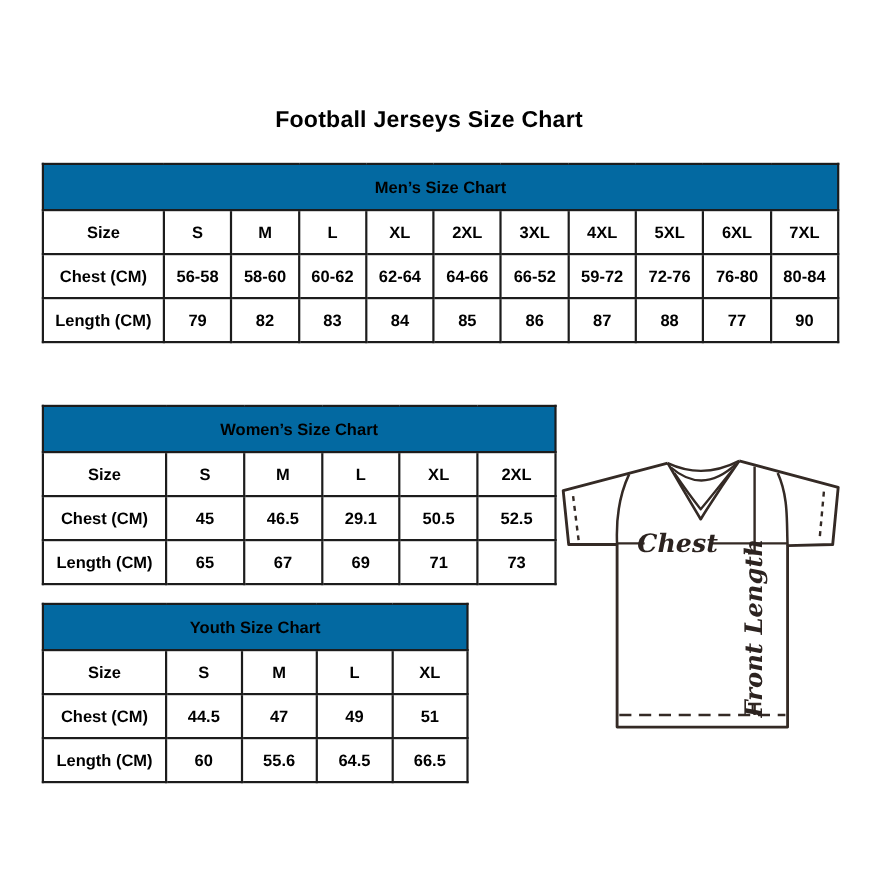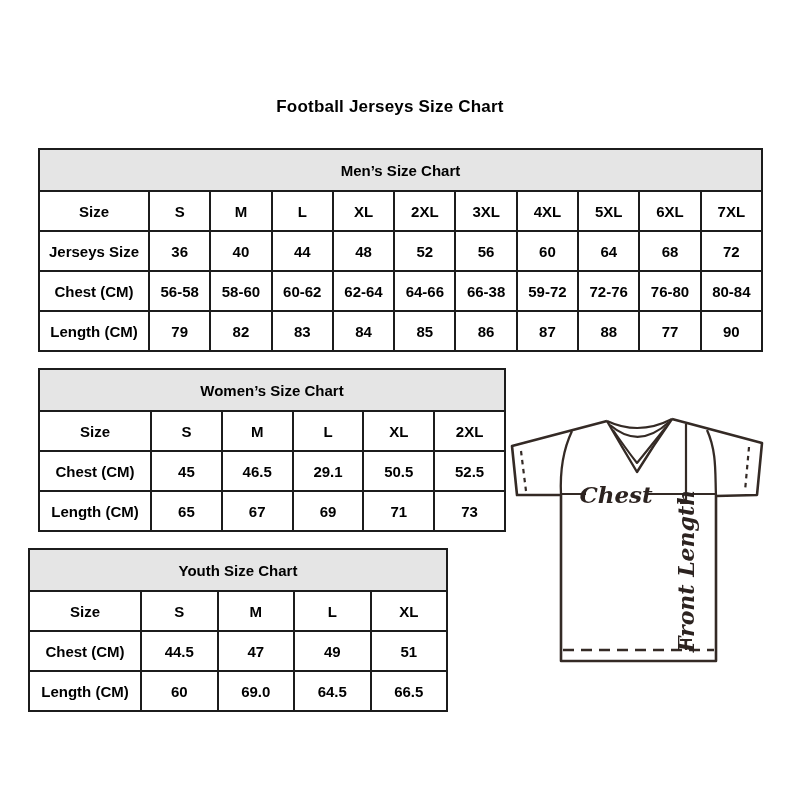--- a/index.html
+++ b/index.html
@@ -2,34 +2,34 @@
 <html><head>
 <meta charset="utf-8">
 <style>
   html,body { margin:0; padding:0; background:#ffffff; }
   .canvas {
     position:relative; width:800px; height:800px; background:#ffffff;
     font-family:"Liberation Sans", sans-serif; overflow:hidden; color:#000;
   }
   .page-title {
     position:absolute; left:0; top:97px; width:780px; text-align:center;
-    font-size:17px; font-weight:bold; letter-spacing:0.2px;
+    font-size:21px; font-weight:bold; letter-spacing:0.2px;
   }
   table.size-table {
     position:absolute; border-collapse:collapse; table-layout:fixed; background:#fff;
   }
   table.size-table td {
     border:2px solid #1c1c1c; text-align:center; vertical-align:middle;
     font-weight:bold; font-size:15px; padding:0; color:#000;
   }
-  td.table-title-cell { background:#e5e5e5; font-size:17px; height:40px; }
+  td.table-title-cell { background:#0369a1; font-size:17px; height:40px; }
   table.size-table tbody tr { height:40px; }
   #men-table   { left:38px; top:148px; width:725px; }
   #women-table { left:38px; top:368px; width:468px; }
-  #youth-table { left:28px; top:548px; width:420px; }
+  #youth-table { left:38px; top:548px; width:388px; }
   .jersey-svg { position:absolute; left:495px; top:395px; width:290px; height:280px; }
   .jersey-svg path, .jersey-svg line { fill:none; stroke:#342a25; }
   .jersey-svg text {
     font-family:"DejaVu Serif", serif; font-style:italic; font-weight:bold;
     fill:#2c2320;
   }
 </style>
 </head>
 <body>
 
@@ -64,40 +64,27 @@
           <td>L</td>
           <td>XL</td>
           <td>2XL</td>
           <td>3XL</td>
           <td>4XL</td>
           <td>5XL</td>
           <td>6XL</td>
           <td>7XL</td>
         </tr>
         <tr>
-          <td>Jerseys Size</td>
-          <td>36</td>
-          <td>40</td>
-          <td>44</td>
-          <td>48</td>
-          <td>52</td>
-          <td>56</td>
-          <td>60</td>
-          <td>64</td>
-          <td>68</td>
-          <td>72</td>
-        </tr>
-        <tr>
           <td>Chest (CM)</td>
           <td>56-58</td>
           <td>58-60</td>
           <td>60-62</td>
           <td>62-64</td>
           <td>64-66</td>
-          <td>66-38</td>
+          <td>66-52</td>
           <td>59-72</td>
           <td>72-76</td>
           <td>76-80</td>
           <td>80-84</td>
         </tr>
         <tr>
           <td>Length (CM)</td>
           <td>79</td>
           <td>82</td>
           <td>83</td>
@@ -178,21 +165,21 @@
         <tr>
           <td>Chest (CM)</td>
           <td>44.5</td>
           <td>47</td>
           <td>49</td>
           <td>51</td>
         </tr>
         <tr>
           <td>Length (CM)</td>
           <td>60</td>
-          <td>69.0</td>
+          <td>55.6</td>
           <td>64.5</td>
           <td>66.5</td>
         </tr>
       </tbody>
   </table>
 
   <svg class="jersey-svg" viewBox="495 395 290 280">
 
     <path stroke-width="2.6" stroke-linejoin="round" d="M 607,421 L 512,446 L 517,495 L 561,495 L 561,661 L 716,661 L 716,496 L 757,495 L 762,443 L 672,419"></path>
 

